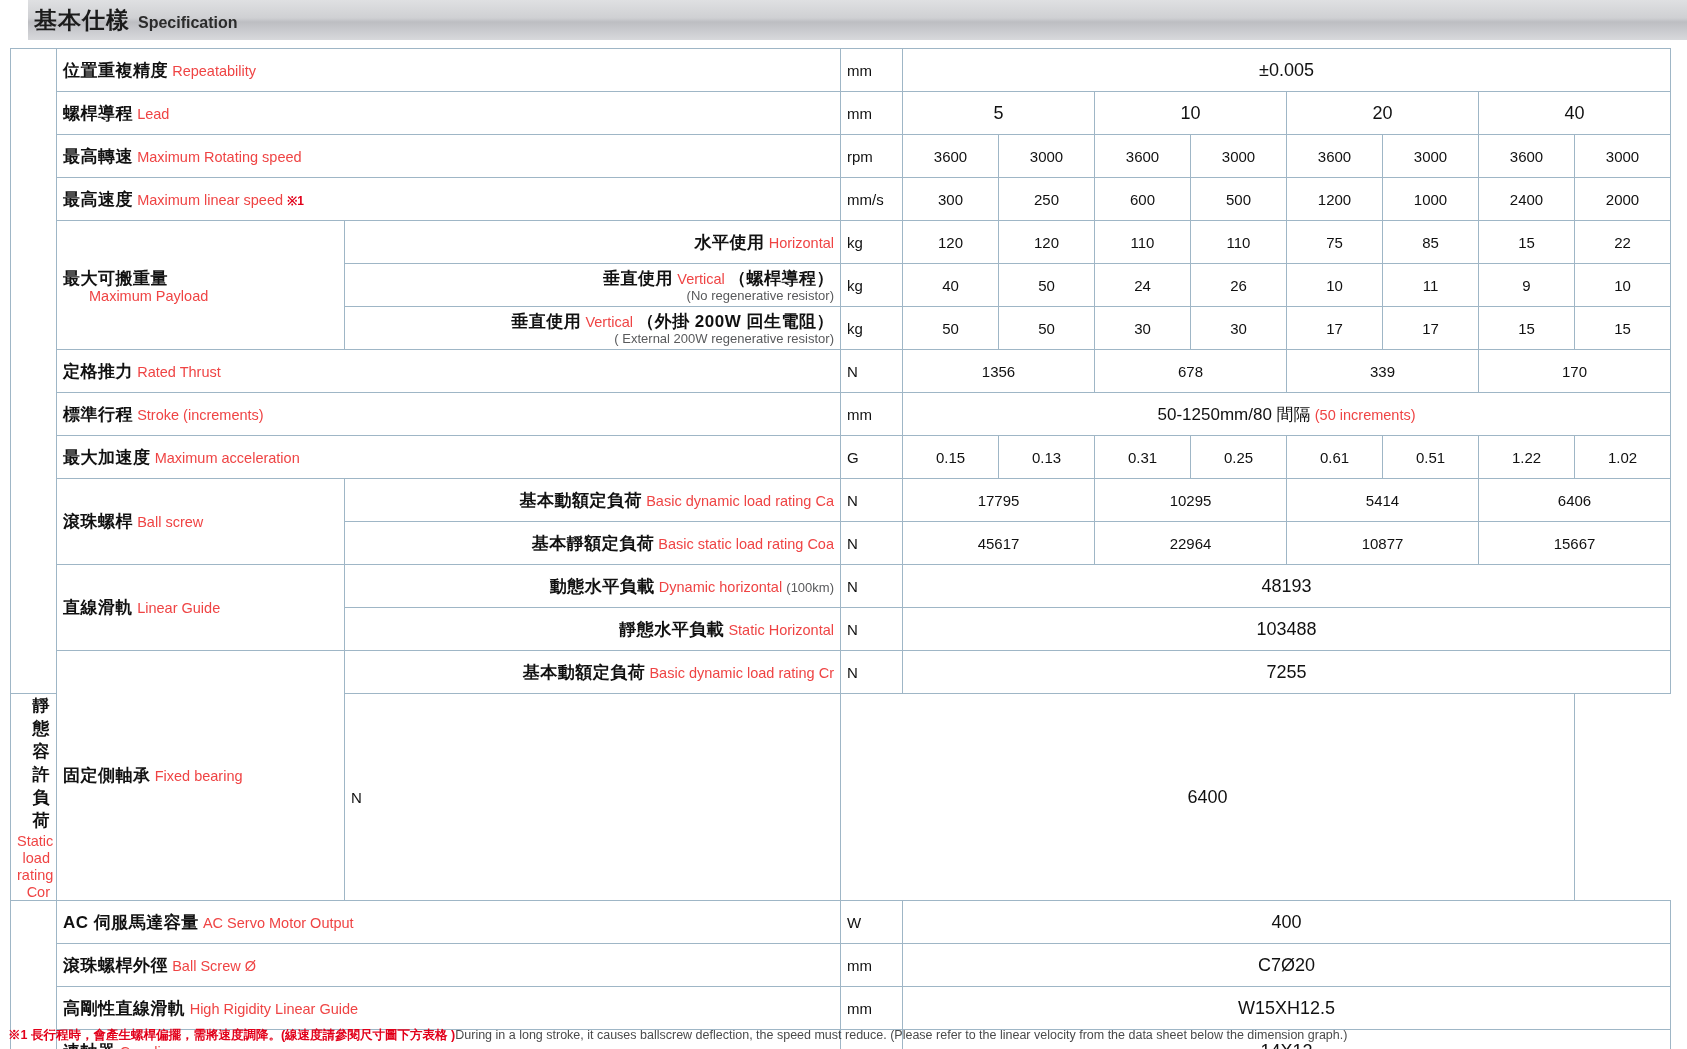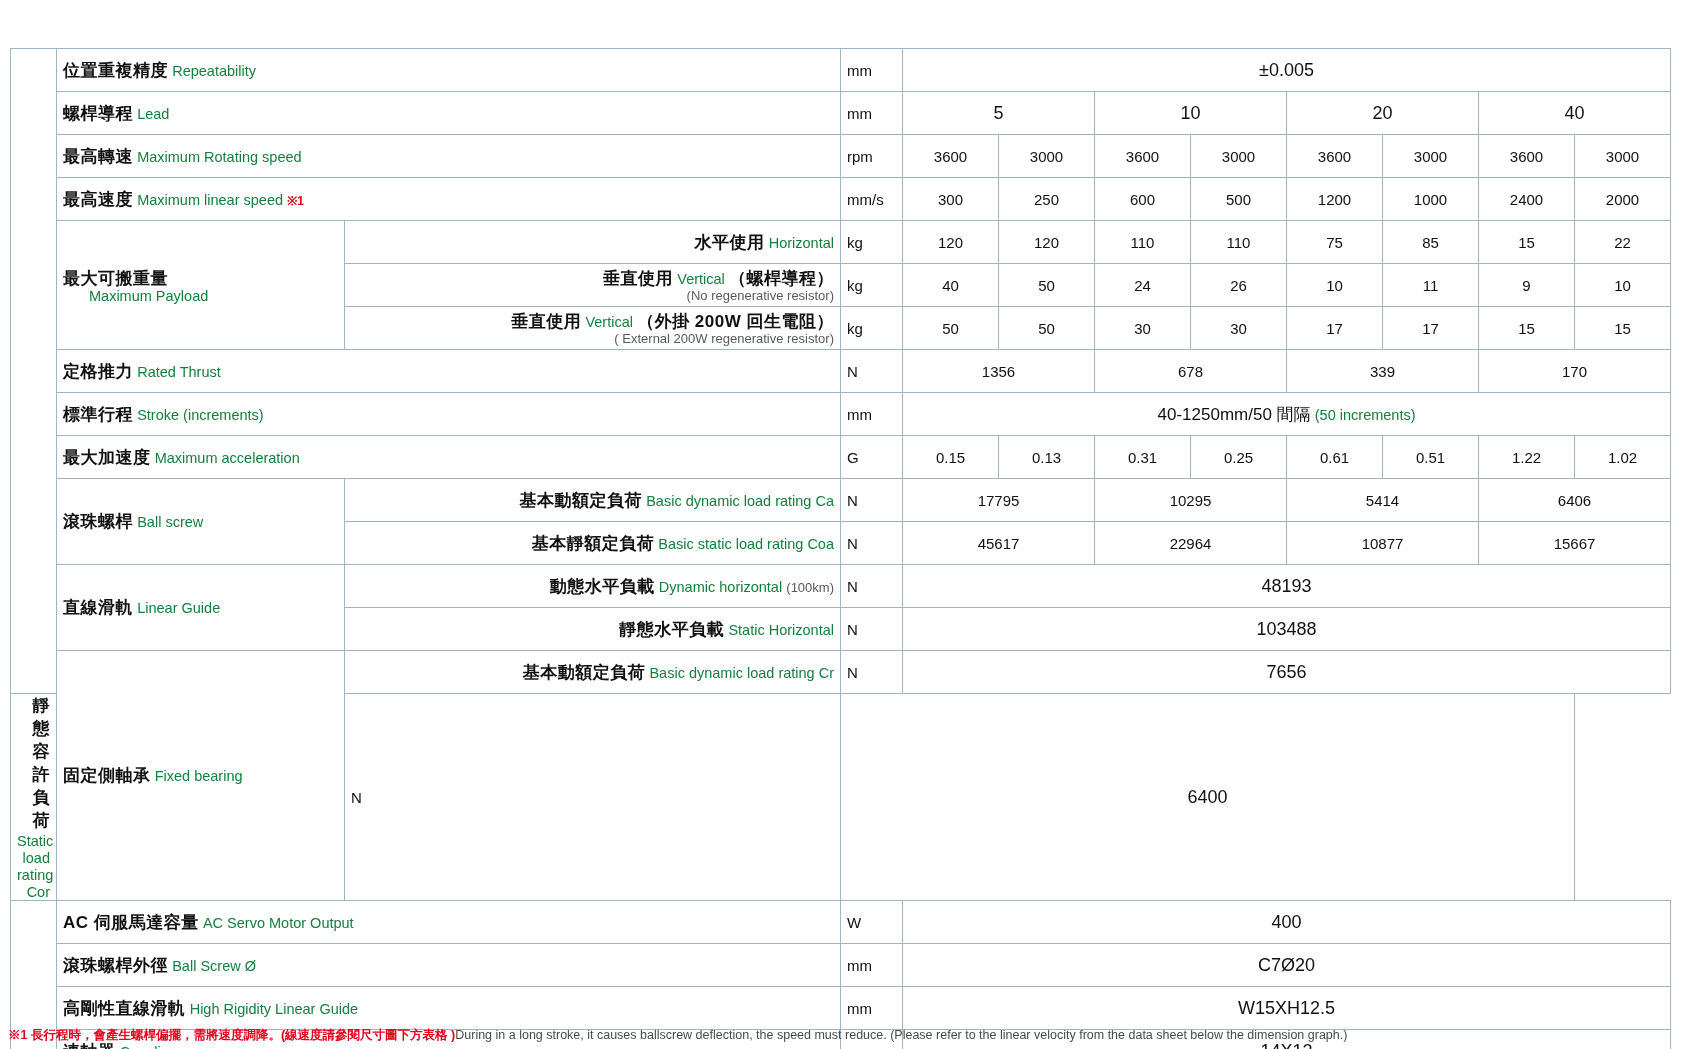--- a/index.html
+++ b/index.html
@@ -102,21 +102,21 @@
     padding-left: 12px;
   }
   .cjk-lbl {
     font-size: 17px;
     font-weight: bold;
     color: #111;
     letter-spacing: 0.5px;
   }
   .en-lbl {
     font-size: 14.5px;
-    color: #15803d;
+    color: #ef4444;
     font-weight: normal;
   }
   .en-lbl-sm {
     font-size: 13px;
     color: #58595b;
   }
   .note-red {
     color: #e2001a;
     font-size: 12px;
     font-weight: bold;
@@ -161,20 +161,27 @@
   }
   .footnote .gray {
     color: #4a4a4a;
   }
 </style>
 </head>
 <body>
 
 <div id="page">
 
+  <div class="header">
+    <div class="header-accent"></div>
+    <div class="header-title">
+      <span class="cjk">基本仕樣</span>
+      <span class="en">Specification</span>
+    </div>
+  </div>
 
   <div class="table-wrap">
     <table class="spec">
       <colgroup>
         <col style="width:46px">
         <col style="width:288px">
         <col style="width:496px">
         <col style="width:62px">
         <col style="width:96px">
         <col style="width:96px">
@@ -312,21 +319,21 @@
         <td class="val" colspan="2">170</td>
       </tr>
 
       <tr>
         <td class="label" colspan="2">
           <span class="cjk-lbl">標準行程</span>
           <span class="en-lbl">Stroke (increments)</span>
         </td>
         <td class="unit">mm</td>
         <td class="val" colspan="8">
-          <span style="font-size:17px">40-1250mm/50 間隔</span>
+          <span style="font-size:17px">50-1250mm/80 間隔</span>
           <span class="en-lbl">(50 increments)</span>
         </td>
       </tr>
 
       <tr>
         <td class="label" colspan="2">
           <span class="cjk-lbl">最大加速度</span>
           <span class="en-lbl">Maximum acceleration</span>
         </td>
         <td class="unit">G</td>
@@ -394,21 +401,21 @@
       <tr>
         <td class="label" rowspan="2">
           <span class="cjk-lbl">固定側軸承</span>
           <span class="en-lbl">Fixed bearing</span>
         </td>
         <td class="sublabel">
           <span class="cjk-lbl">基本動額定負荷</span>
           <span class="en-lbl">Basic dynamic load rating Cr</span>
         </td>
         <td class="unit">N</td>
-        <td class="val big" colspan="8">7656</td>
+        <td class="val big" colspan="8">7255</td>
       </tr>
 
       <tr>
         <td class="sublabel">
           <span class="cjk-lbl">靜態容許負荷</span>
           <span class="en-lbl">Static load rating Cor</span>
         </td>
         <td class="unit">N</td>
         <td class="val big" colspan="8">6400</td>
       </tr>

